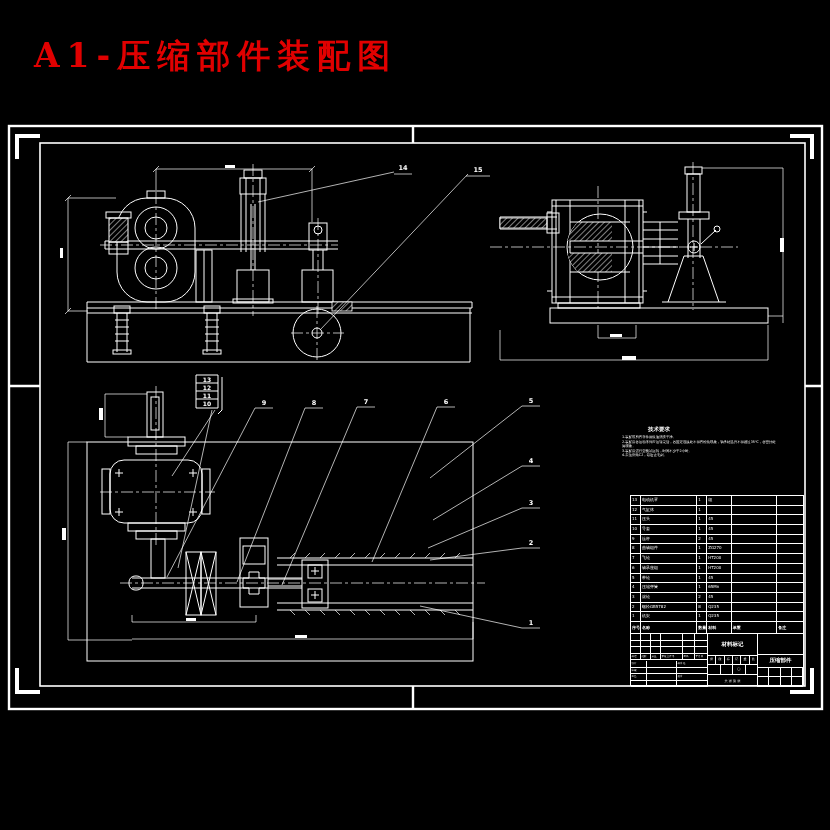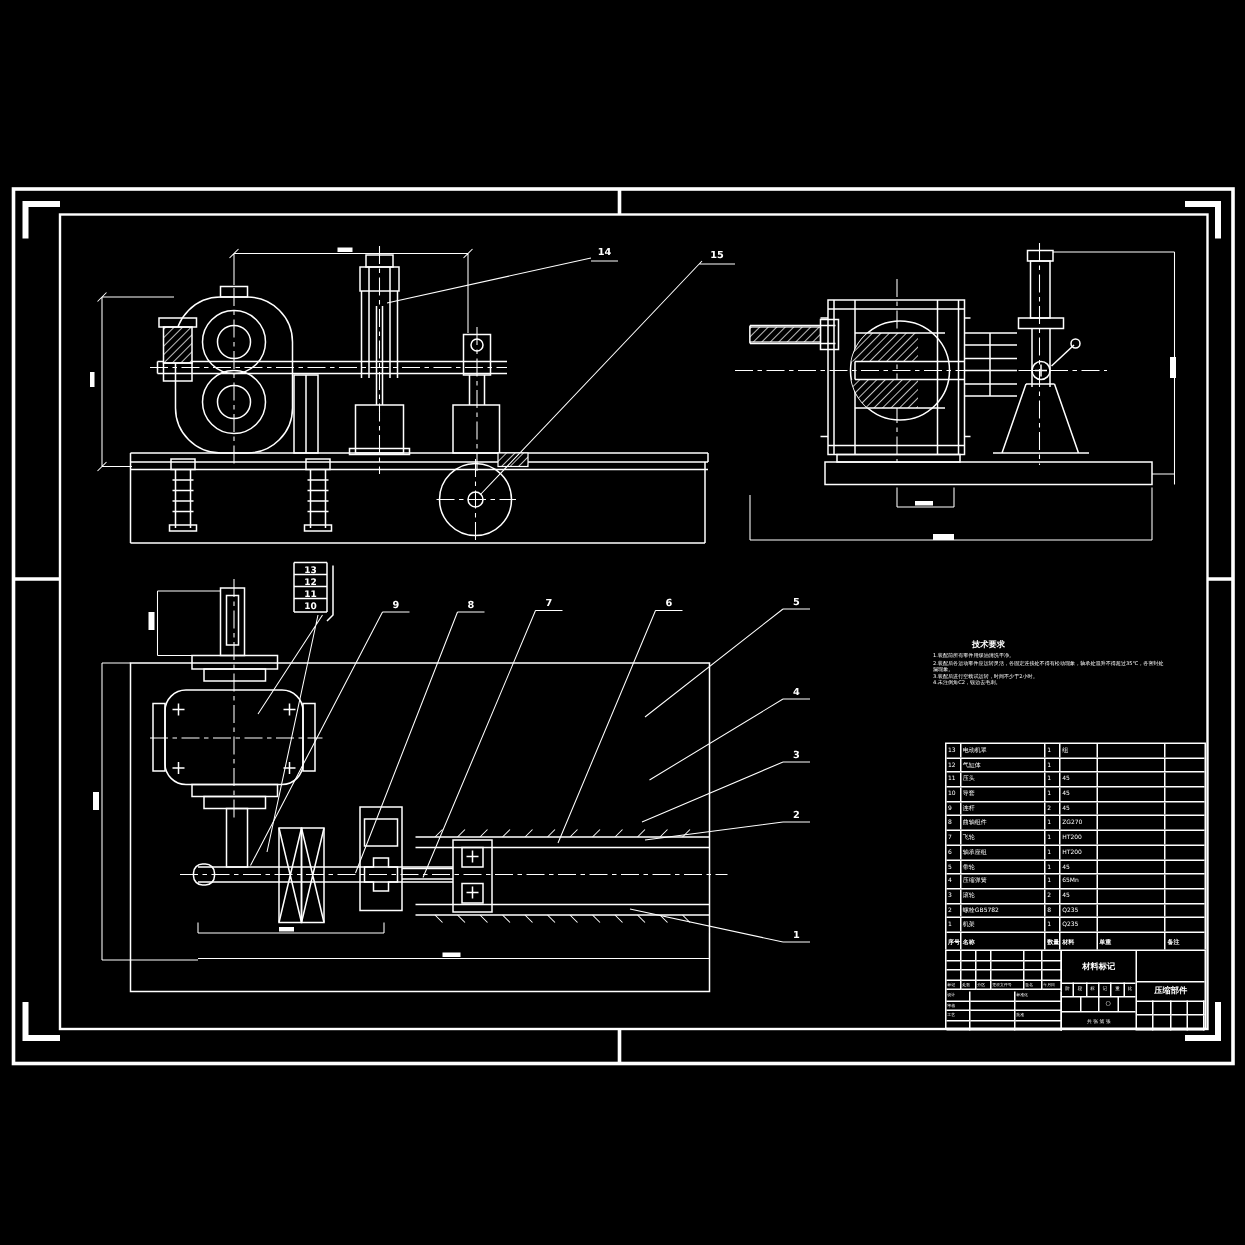--- a/index.html
+++ b/index.html
@@ -57,20 +57,21 @@
   .tb-name{position:absolute;left:0;top:20px;width:100%;height:13px;border-bottom:1px solid #fff;
     display:flex;align-items:center;justify-content:center;font-size:5.5px;font-weight:bold;white-space:nowrap;}
   .tb-rgrid{position:absolute;left:0;top:33px;width:100%;height:20px;display:grid;
     grid-template-columns:repeat(4,1fr);grid-auto-rows:10px;}
   .tb-rgrid div{border-right:1px solid #fff;border-bottom:1px solid #fff;font-size:3px;text-align:center;line-height:9px;}
 </style>
 </head>
 <body>
 
 <div id="stage">
+  <div id="main-title">A1-压缩部件装配图</div>
 
   <svg width="830" height="830" viewBox="0 0 830 830">
     <defs>
       <pattern id="h45" patternUnits="userSpaceOnUse" width="4" height="4" patternTransform="rotate(45)">
         <rect width="4" height="4" fill="#000"></rect>
         <line x1="0" y1="0" x2="0" y2="4" stroke="#fff" stroke-width="1"></line>
       </pattern>
       <clipPath id="sphclip">
           <circle cx="600" cy="247" r="33"></circle>
         </clipPath>

